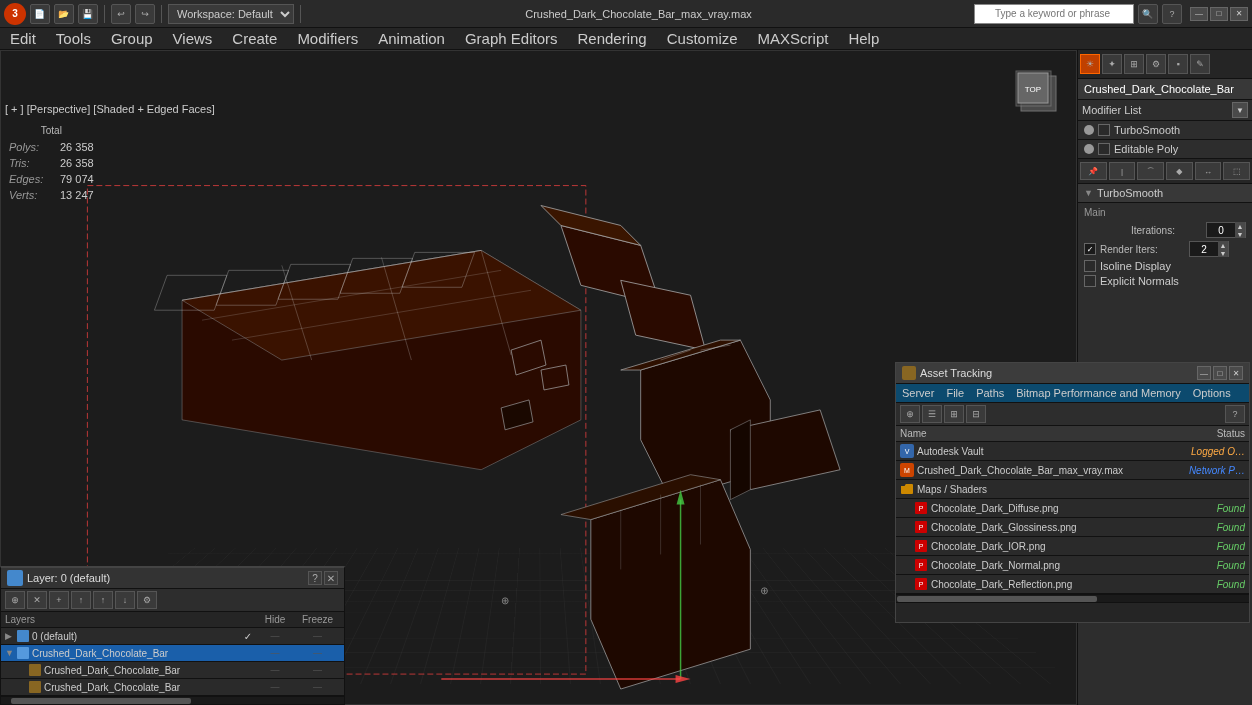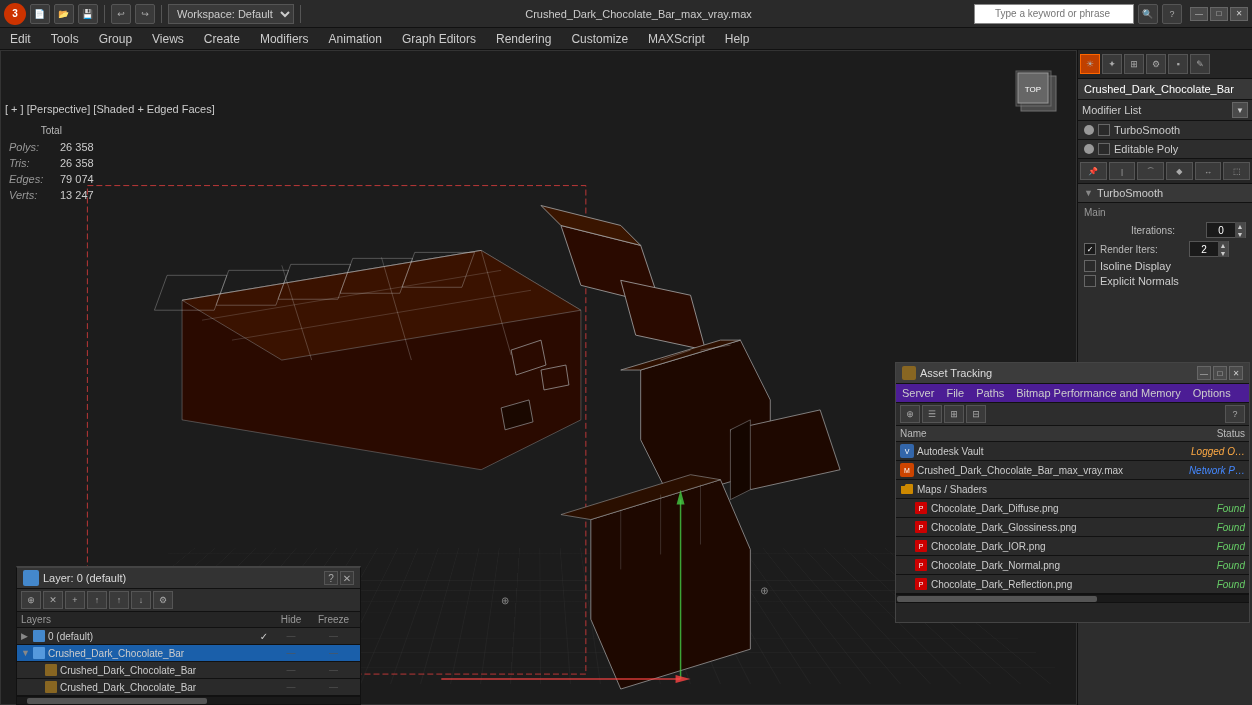--- a/index.html
+++ b/index.html
@@ -82,21 +82,21 @@
       height: 22px;
       background: #252525;
       border-bottom: 1px solid #111;
       display: flex;
       align-items: center;
     }
     .menu-item {
       padding: 2px 10px;
       cursor: pointer;
       color: #ccc;
-      font-size: 12px;
+      font-size: 15px;
       height: 100%;
       display: flex; align-items: center;
     }
 
     
     #viewport-label {
       position: absolute;
       top: 52px; left: 4px;
       color: #ccc;
       font-size: 11px;
@@ -298,21 +298,21 @@
     
     .nav-cube {
       position: absolute;
       top: 10px; right: 10px;
       width: 60px; height: 60px;
     }
 
     
     #layers-panel {
       position: absolute;
-      bottom: 0; left: 16px;
+      bottom: 0; left: 0;
       width: 345px;
       background: #2a2a2a;
       border: 1px solid #111;
       border-top: 2px solid #444;
       z-index: 20;
     }
     #layers-titlebar {
       display: flex;
       align-items: center;
       padding: 2px 6px;
@@ -405,21 +405,21 @@
     .asset-title { flex: 1; font-size: 11px; color: #ddd; }
     .asset-win-btn {
       width: 14px; height: 14px;
       background: #4a4a4a; border: 1px solid #666;
       display: flex; align-items: center; justify-content: center;
       font-size: 8px; color: #ccc; cursor: pointer; margin-left: 2px;
     }
     #asset-menu-bar {
       display: flex;
       padding: 2px 4px;
-      background: #4c1d95;
+      background: #0c4a6e;
       border-bottom: 1px solid #111;
       gap: 8px;
     }
     .asset-menu-item {
       font-size: 11px; color: #ccc; cursor: pointer; padding: 1px 2px;
     }
     #asset-toolbar {
       display: flex;
       padding: 2px 4px;
       background: #2d2d2d;

